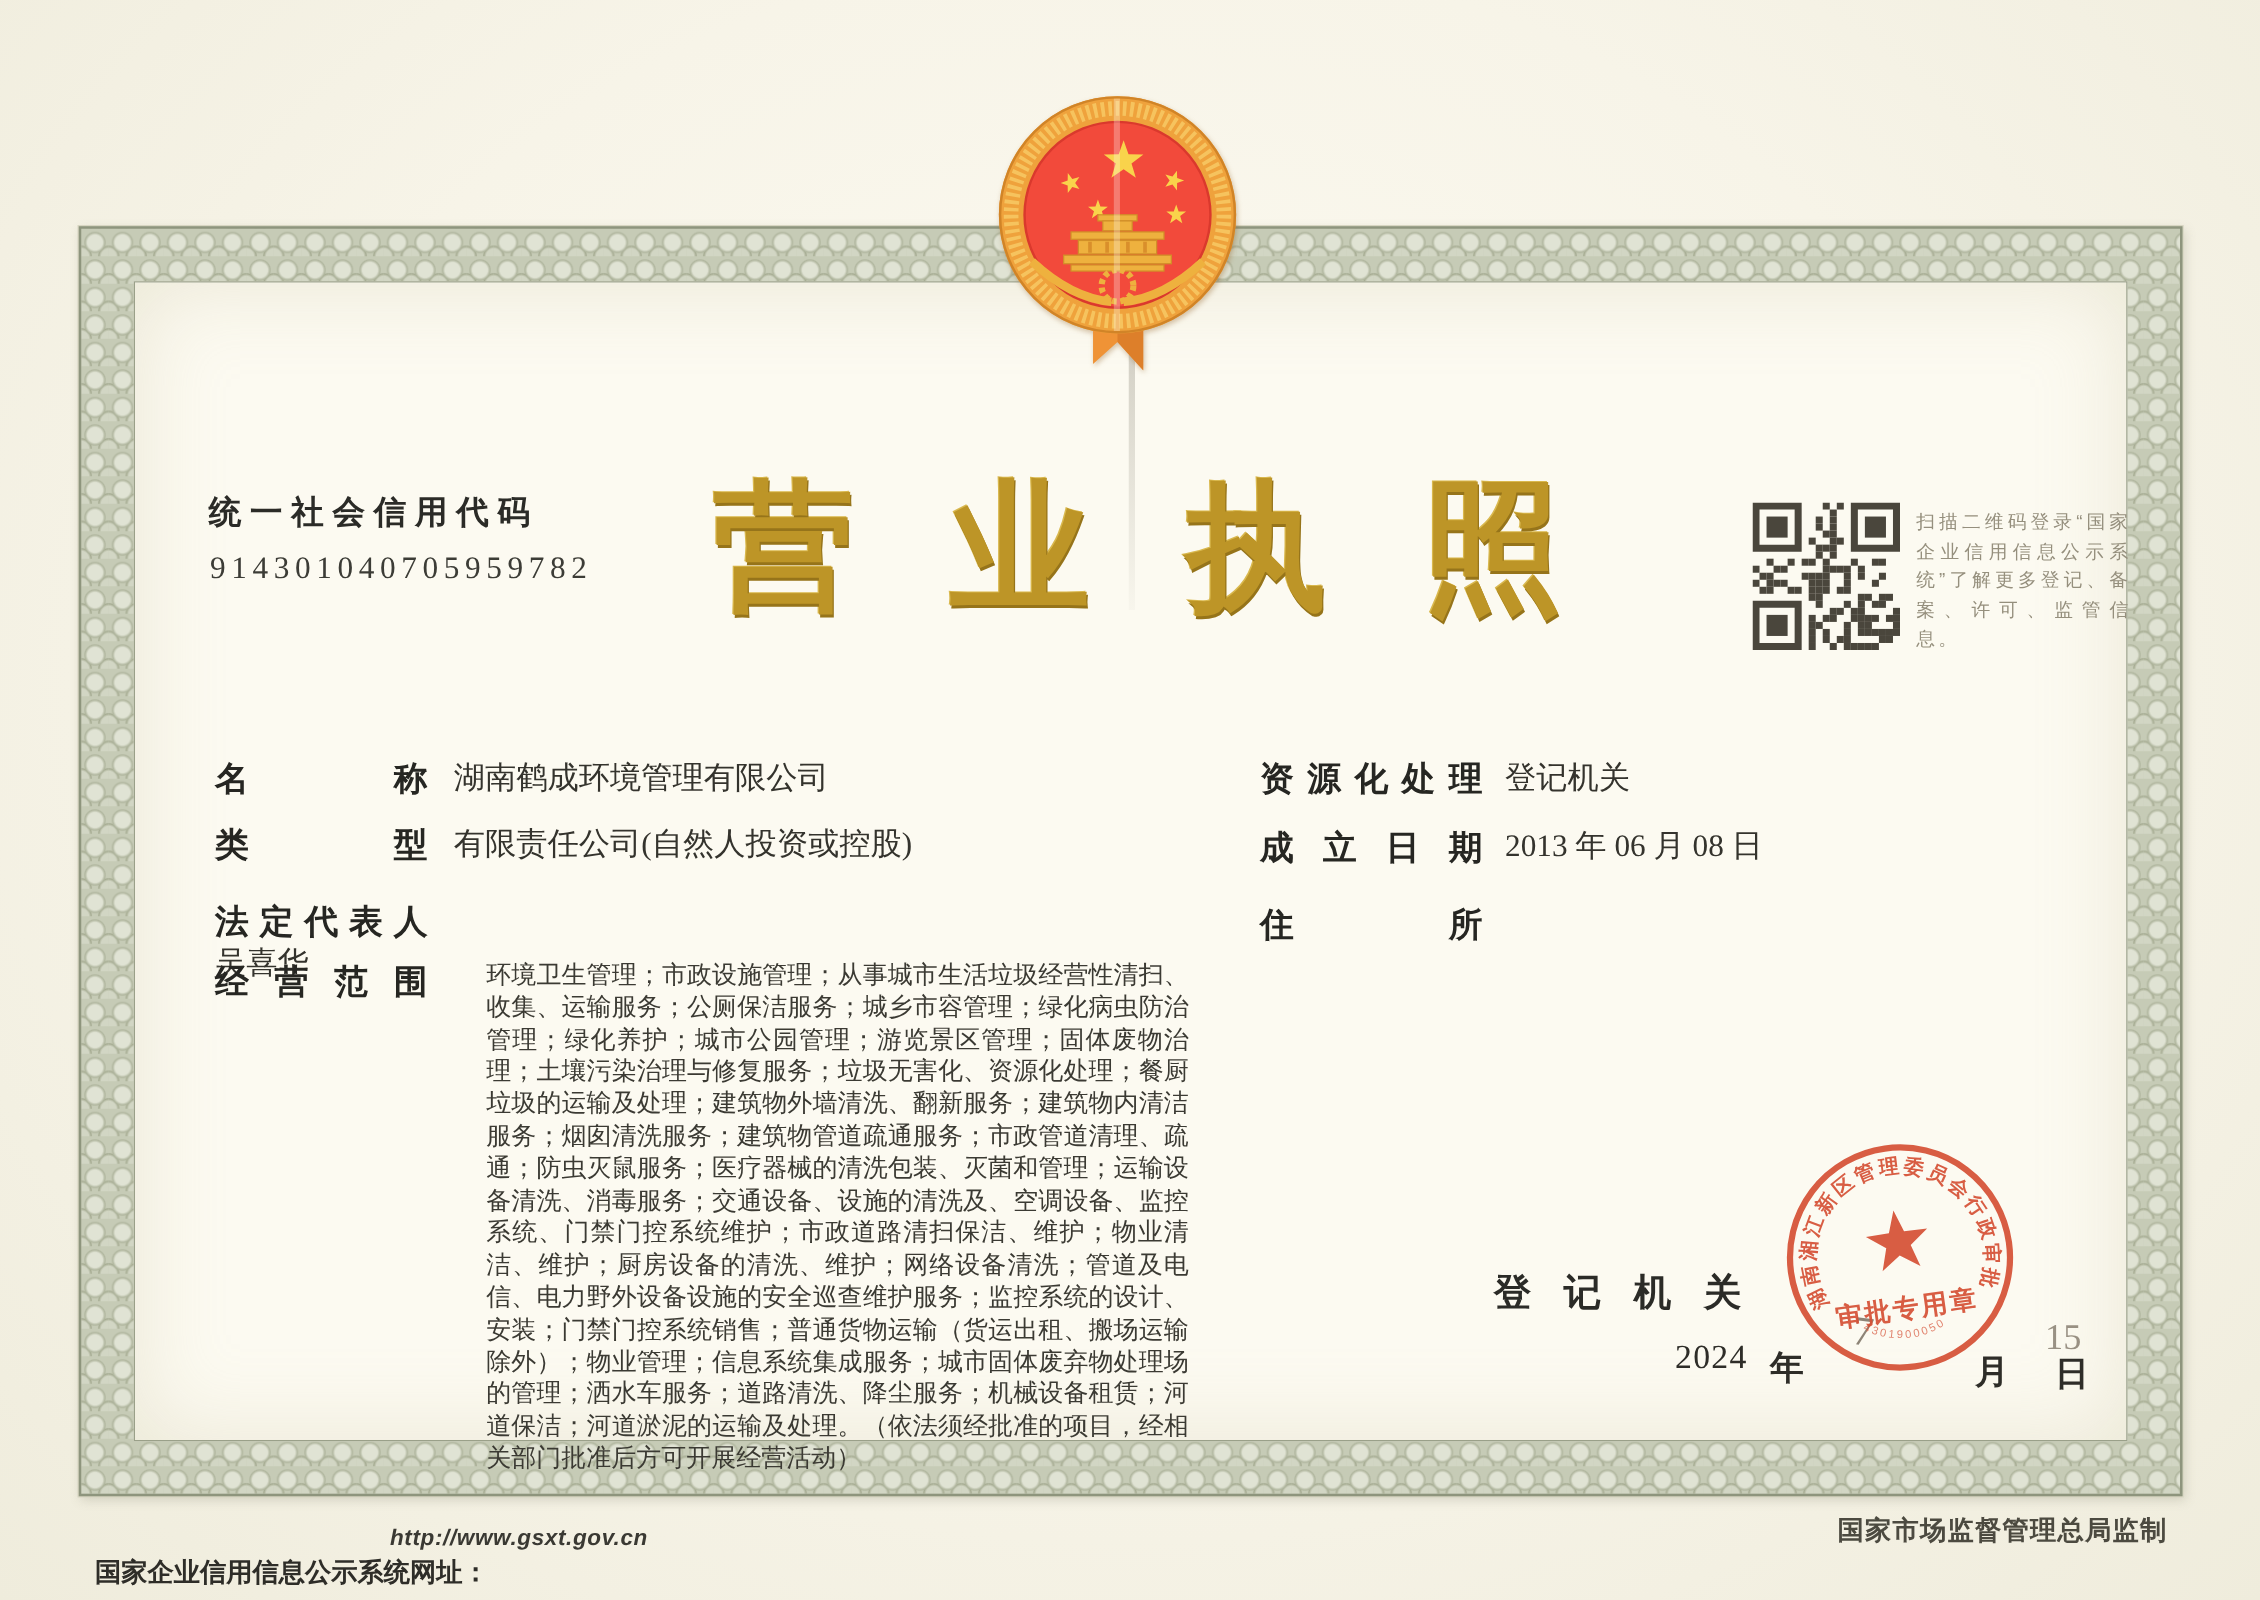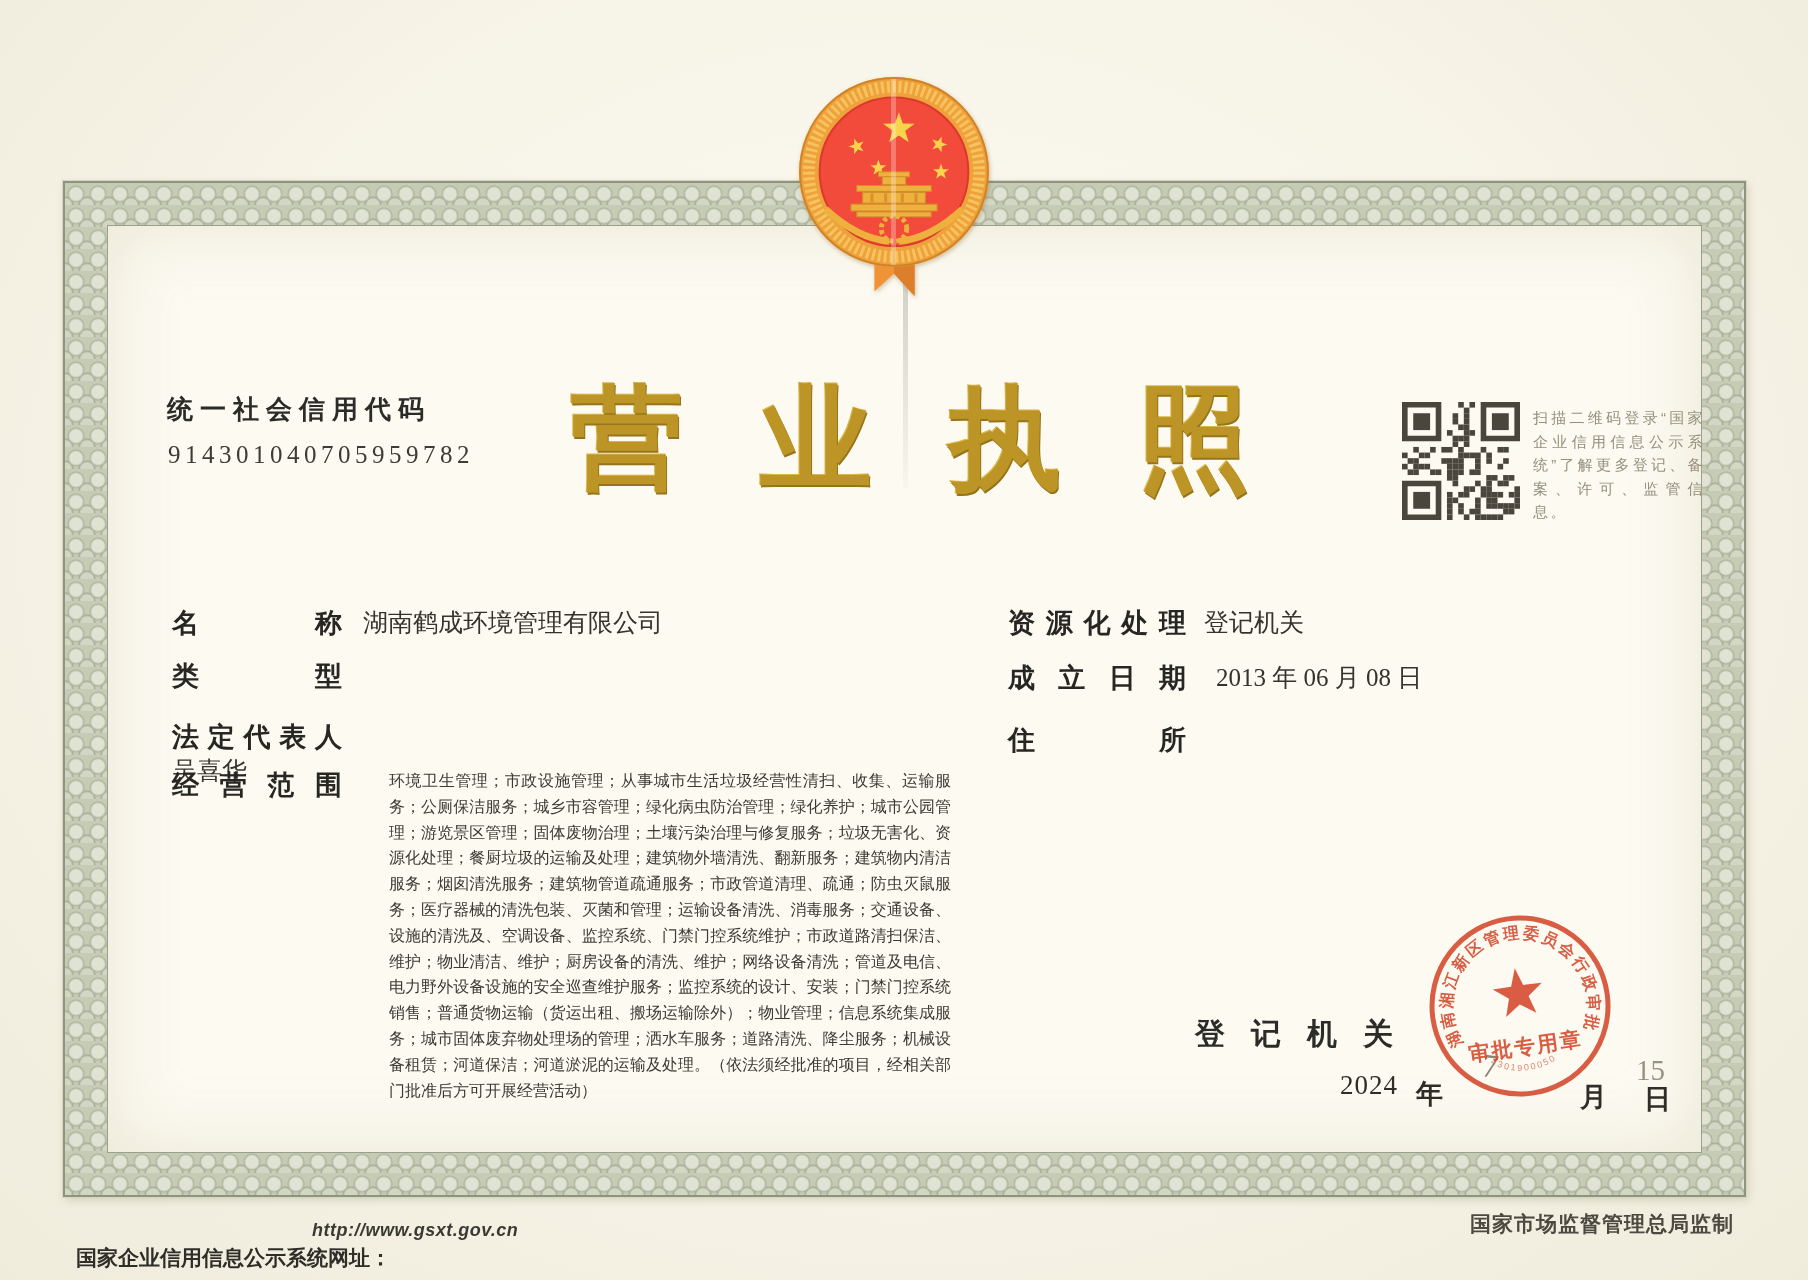--- a/index.html
+++ b/index.html
@@ -53,21 +53,21 @@
   .qr-caption{position:absolute;left:1533px;top:406px;width:172px;
     font-size:15px;line-height:23.5px;letter-spacing:2.5px;color:#958f7d;
     text-align:justify;}
   
   .row{position:absolute;display:flex;align-items:flex-start;}
   .lbl{display:inline-block;flex:none;font-size:27px;font-weight:700;color:#262622;
     text-align:justify;text-align-last:justify;line-height:34px;}
   .lbl-l{width:170px;margin-right:21px;}
   .lbl-r{width:178px;margin-right:18px;}
   .val{font-family:"Liberation Serif",serif;font-size:25px;line-height:34px;color:#34332d;}
-  .val-scope{width:562px;font-size:16px;line-height:25.8px;text-align:justify;color:#3b3a33;}
+  .val-scope{width:562px;font-size:20px;line-height:25.8px;text-align:justify;color:#3b3a33;}
   .val-addr{width:505px;line-height:31px;}
   
   .reg-authority{position:absolute;left:1195px;top:1014px;font-size:30px;font-weight:700;
     letter-spacing:26px;color:#2b2b27;white-space:nowrap;}
   .date-part{position:absolute;font-family:"Liberation Serif",serif;color:#2e2d28;}
   .d-year{left:1340px;top:1070px;font-size:27px;letter-spacing:1px;}
   .d-yu{left:1416px;top:1076px;font-size:27px;font-weight:700;}
   .d-mu{left:1580px;top:1079px;font-size:27px;font-weight:700;}
   .d-du{left:1644px;top:1081px;font-size:27px;font-weight:700;}
   .d-month{left:1482px;top:1048px;font-size:33px;color:rgba(72,60,44,.62);transform:rotate(7deg);z-index:4;}
@@ -263,35 +263,36 @@
     </svg>
   </div>
   <div class="qr-caption">扫描二维码登录“国家企业信用信息公示系统”了解更多登记、备案、许可、监管信息。</div>
 
   <div class="row" style="left:172px;top:606px;">
     <span class="lbl lbl-l">名称</span>
     <span class="val">湖南鹤成环境管理有限公司</span>
   </div>
   <div class="row" style="left:172px;top:659px;">
     <span class="lbl lbl-l">类型</span>
+    <span class="val">有限责任公司(自然人投资或控股)</span>
   </div>
   <div class="row" style="left:172px;top:720px;flex-direction:column;">
     <span class="lbl lbl-l">法定代表人</span>
     <span class="val">吴喜华</span>
   </div>
   <div class="row" style="left:172px;top:768px;gap:26px;">
     <span class="lbl lbl-l">经营范围</span>
     <span class="val val-scope">环境卫生管理；市政设施管理；从事城市生活垃圾经营性清扫、收集、运输服务；公厕保洁服务；城乡市容管理；绿化病虫防治管理；绿化养护；城市公园管理；游览景区管理；固体废物治理；土壤污染治理与修复服务；垃圾无害化、资源化处理；餐厨垃圾的运输及处理；建筑物外墙清洗、翻新服务；建筑物内清洁服务；烟囱清洗服务；建筑物管道疏通服务；市政管道清理、疏通；防虫灭鼠服务；医疗器械的清洗包装、灭菌和管理；运输设备清洗、消毒服务；交通设备、设施的清洗及、空调设备、监控系统、门禁门控系统维护；市政道路清扫保洁、维护；物业清洁、维护；厨房设备的清洗、维护；网络设备清洗；管道及电信、电力野外设备设施的安全巡查维护服务；监控系统的设计、安装；门禁门控系统销售；普通货物运输（货运出租、搬场运输除外）；物业管理；信息系统集成服务；城市固体废弃物处理场的管理；洒水车服务；道路清洗、降尘服务；机械设备租赁；河道保洁；河道淤泥的运输及处理。（依法须经批准的项目，经相关部门批准后方可开展经营活动）</span>
   </div>
 
   <div class="row" style="left:1008px;top:606px;">
     <span class="lbl lbl-r">资源化处理</span>
     <span class="val">登记机关</span>
   </div>
-  <div class="row" style="left:1008px;top:661px;gap:12px;">
+  <div class="row" style="left:1008px;top:661px;">
     <span class="lbl lbl-r">成立日期</span>
     <span class="val">2013 年 06 月 08 日</span>
   </div>
   <div class="row" style="left:1008px;top:723px;">
     <span class="lbl lbl-r">住所</span>
   </div>
 
   <div class="reg-authority">登记机关</div>
   <span class="date-part d-year">2024</span>
   <span class="date-part d-yu">年</span>

